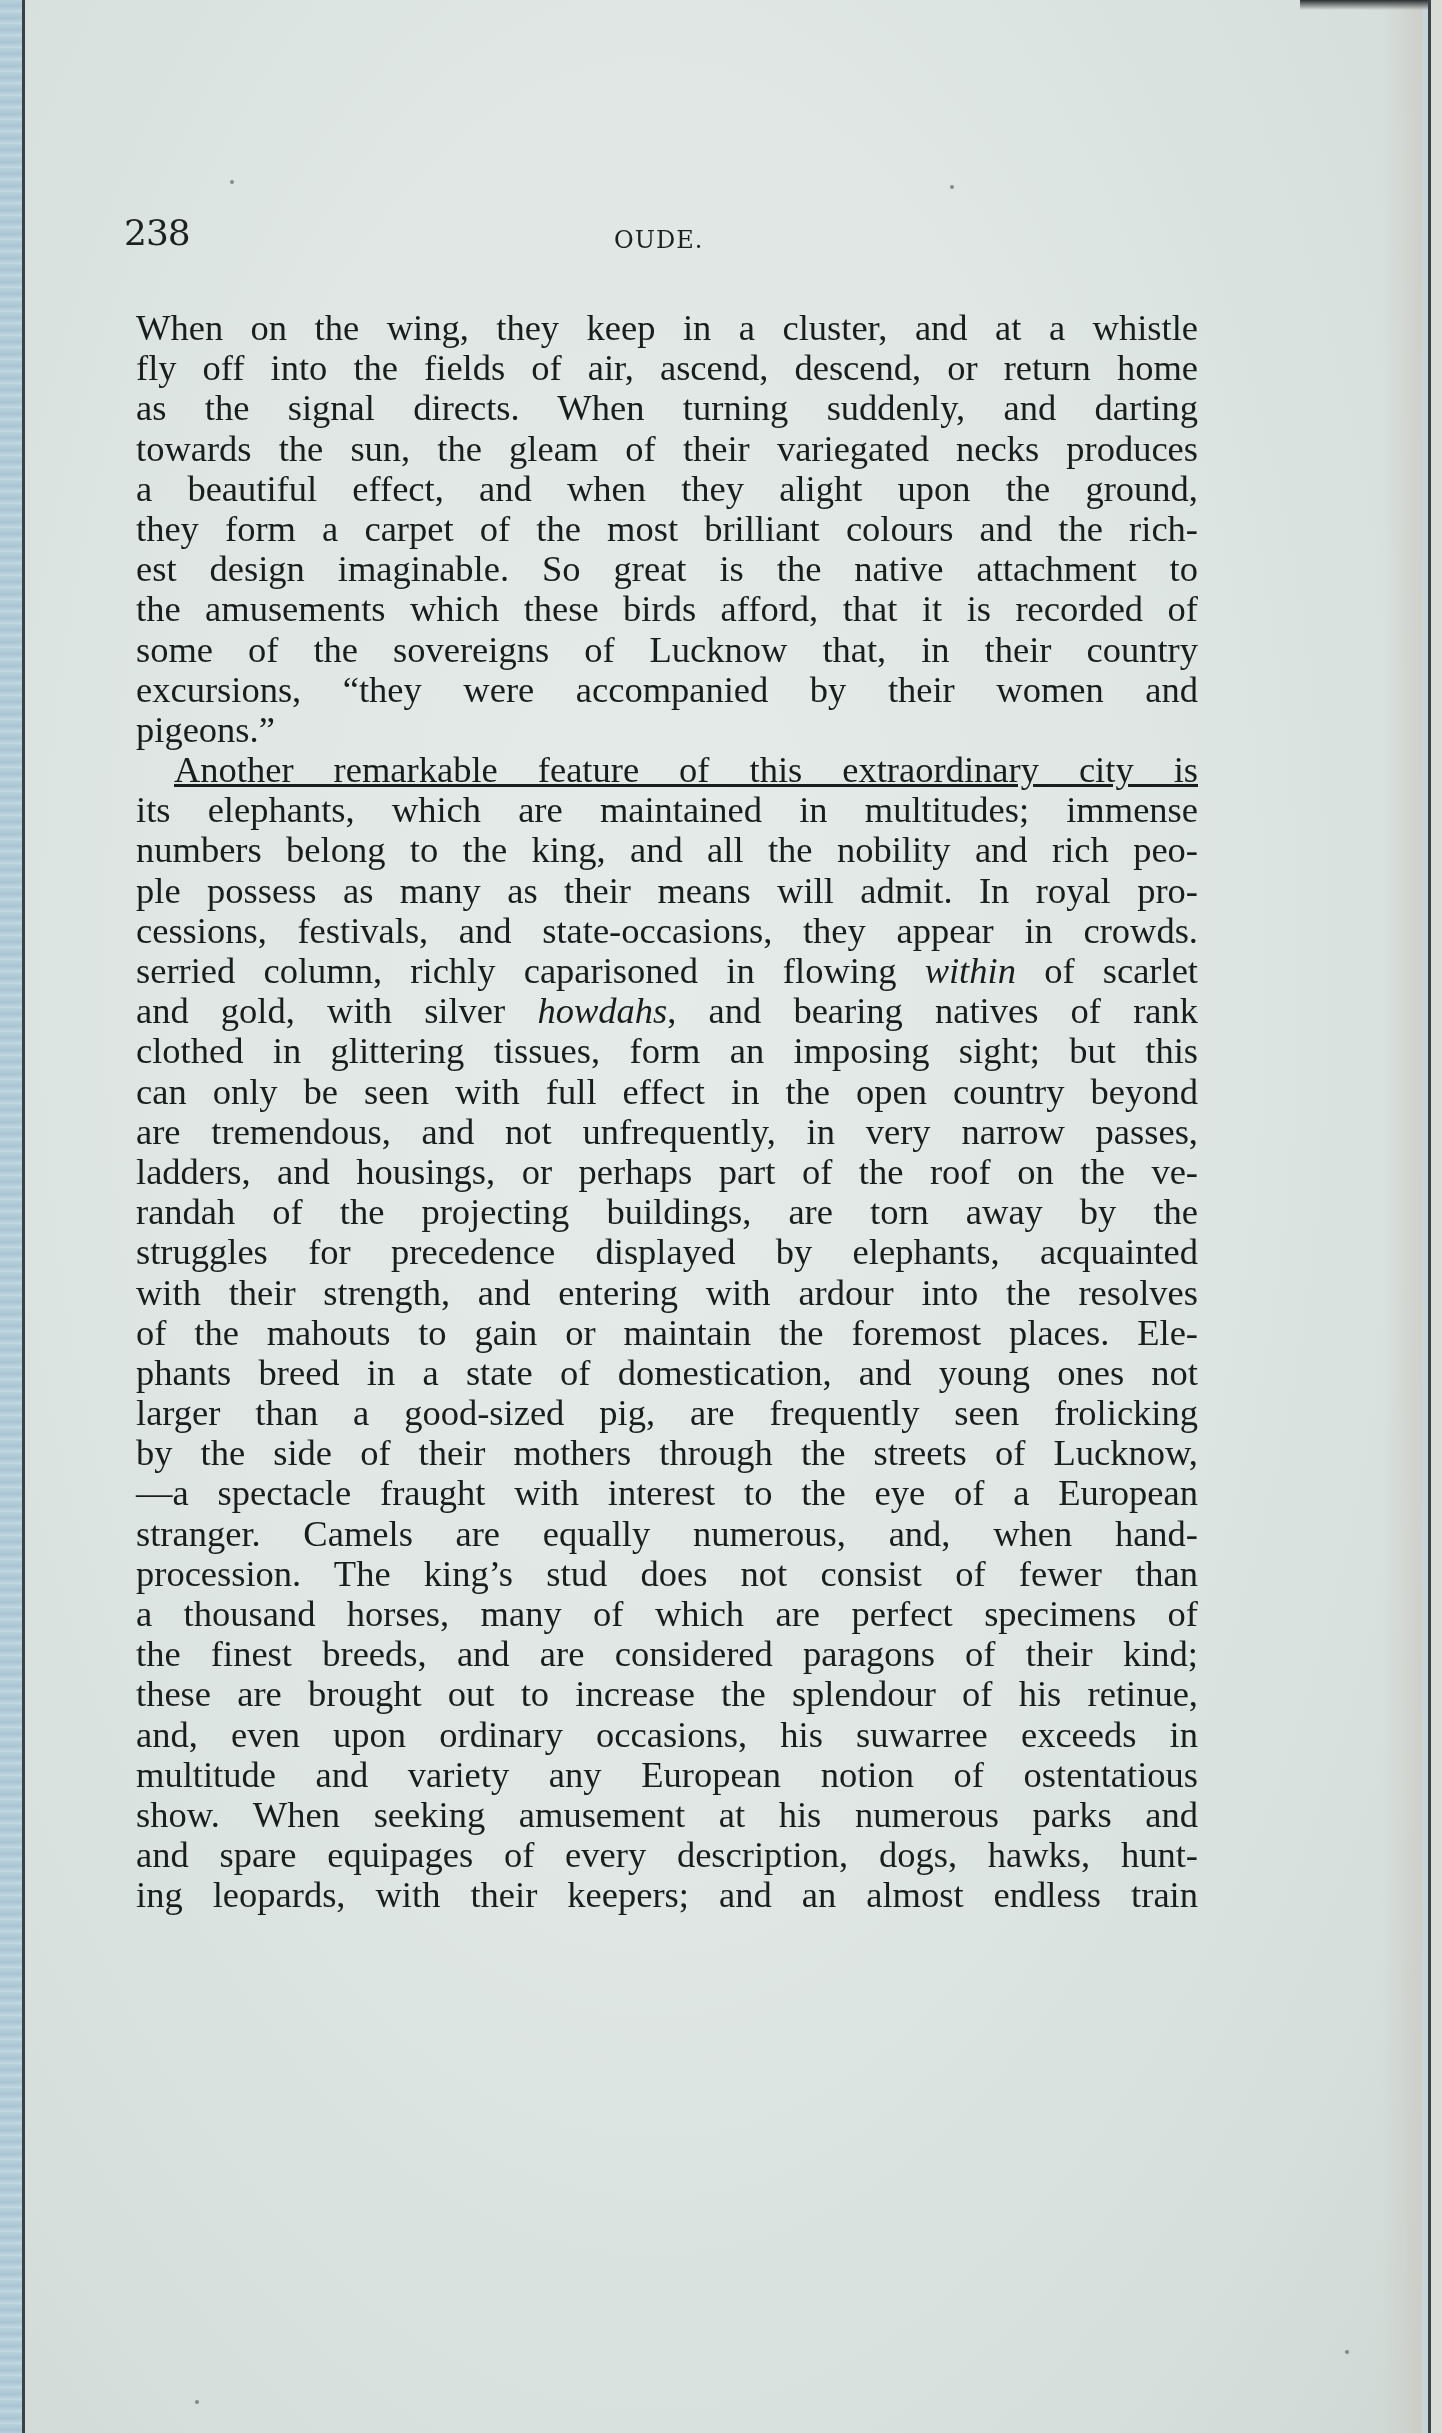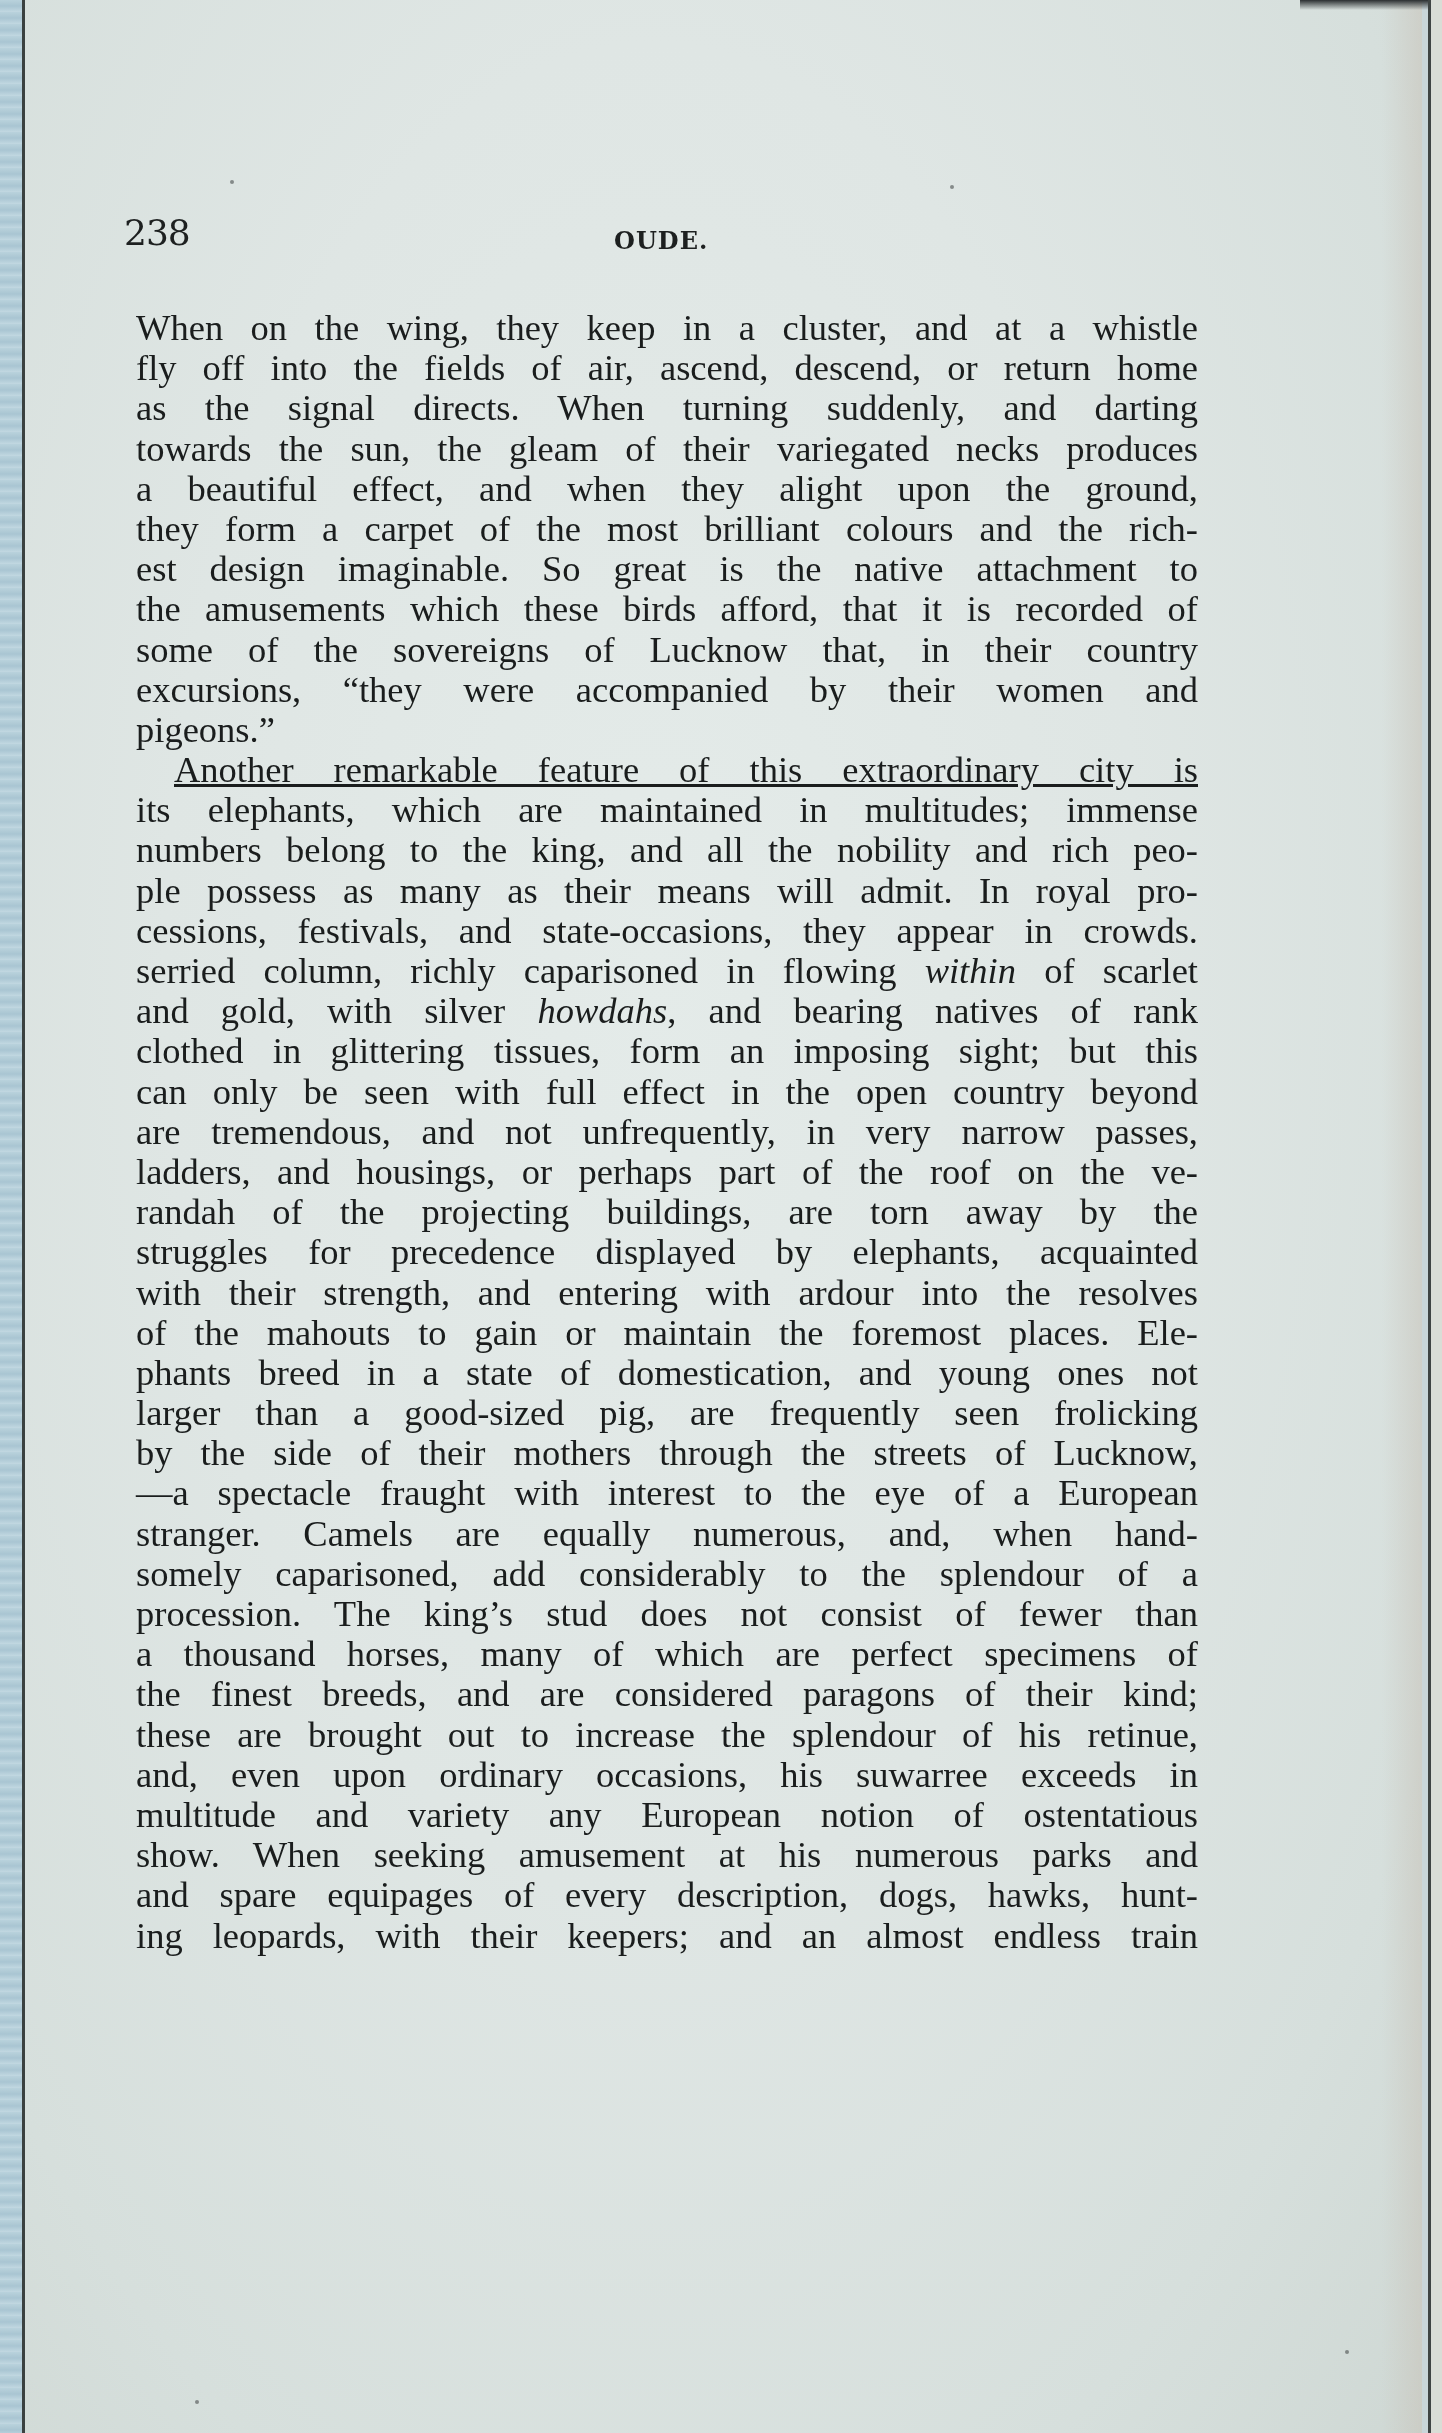--- a/index.html
+++ b/index.html
@@ -63,21 +63,21 @@
       position: absolute;
       left: 0; top: 0;
       font-size: 36px;
       color: #1d2020;
       letter-spacing: -1px;
     }
     .running-head {
       position: absolute;
       left: 490px; top: 14px;
       font-size: 24px;
-      font-weight: bold;
+      font-weight: normal;
       color: #1d2020;
       letter-spacing: 1px;
     }
     .body-text {
       position: absolute;
       left: 136px; top: 308px;
       width: 1062px;
       color: #1a1d1d;
       font-family: "Liberation Serif", "DejaVu Serif", serif;
       font-size: 36.5px;
@@ -148,21 +148,20 @@
       <span class="line"><span>ladders, and housings, or perhaps part of the roof on the ve-</span></span>
       <span class="line"><span>randah of the projecting buildings, are torn away by the</span></span>
       <span class="line"><span>struggles for precedence displayed by elephants, acquainted</span></span>
       <span class="line"><span>with their strength, and entering with ardour into the resolves</span></span>
       <span class="line"><span>of the mahouts to gain or maintain the foremost places.  Ele-</span></span>
       <span class="line"><span>phants breed in a state of domestication, and young ones not</span></span>
       <span class="line"><span>larger than a good-sized pig, are frequently seen frolicking</span></span>
       <span class="line"><span>by the side of their mothers through the streets of Lucknow,</span></span>
       <span class="line"><span>—a spectacle fraught with interest to the eye of a European</span></span>
       <span class="line"><span>stranger.  Camels are equally numerous, and, when hand-</span></span>
-      <span class="line"><span>somely caparisoned, add considerably to the splendour of a</span></span>
       <span class="line"><span>procession.  The king’s stud does not consist of fewer than</span></span>
       <span class="line"><span>a thousand horses, many of which are perfect specimens of</span></span>
       <span class="line"><span>the finest breeds, and are considered paragons of their kind;</span></span>
       <span class="line"><span>these are brought out to increase the splendour of his retinue,</span></span>
       <span class="line"><span>and, even upon ordinary occasions, his suwarree exceeds in</span></span>
       <span class="line"><span>multitude and variety any European notion of ostentatious</span></span>
       <span class="line"><span>show.  When seeking amusement at his numerous parks and</span></span>
       <span class="line"><span>and spare equipages of every description, dogs, hawks, hunt-</span></span>
       <span class="line"><span>ing leopards, with their keepers; and an almost endless train</span></span>
     </div>

